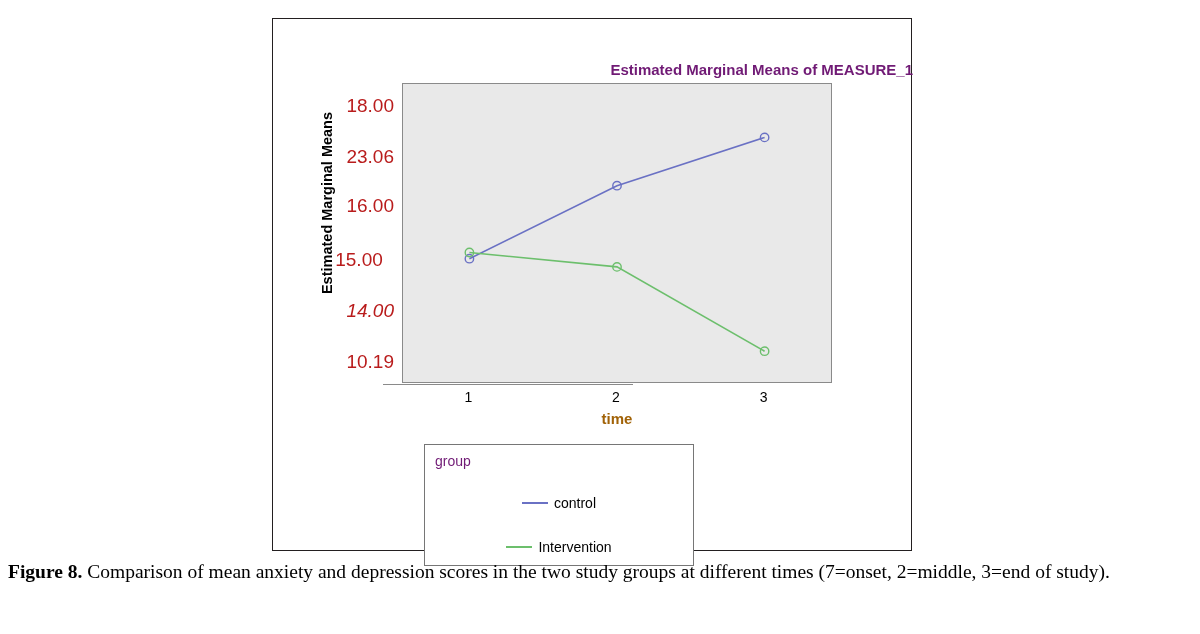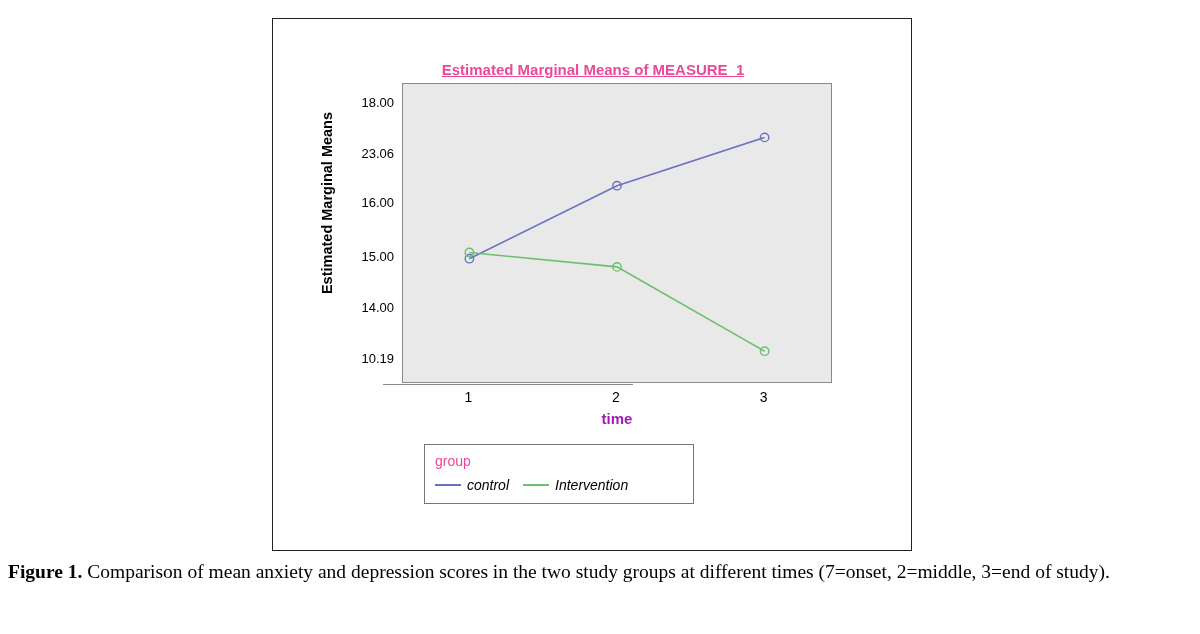--- a/index.html
+++ b/index.html
@@ -26,26 +26,25 @@
     box-sizing: border-box;
     background: #ffffff;
   }
 
   
   #chart-title {
     position: absolute;
     left: 0;
     top: 42px;
     width: 640px;
-    text-align: center;
+    text-align: right;
     font-size: 15px;
     font-weight: bold;
-    color: #ec4899;
+    color: #701a75;
     font-family: "Liberation Sans", sans-serif;
-    text-decoration: underline;
   }
 
   
   #plot-area {
     position: absolute;
     left: 129px;
     top: 64px;
     width: 430px;
     height: 300px;
     background: #e9e9e9;
@@ -70,22 +69,22 @@
     font-size: 14.5px;
     font-weight: bold;
     color: #000000;
     white-space: nowrap;
   }
   .y-tick {
     position: absolute;
     right: 0;
     width: 70px;
     text-align: right;
-    font-size: 13px;
-    color: #000000;
+    font-size: 19px;
+    color: #b91c1c;
   }
   #y-ticks {
     position: absolute;
     left: 49px;
     top: 64px;
     width: 72px;
     height: 300px;
   }
 
   
@@ -105,21 +104,21 @@
     top: 0;
   }
   #x-axis-label {
     position: absolute;
     left: 129px;
     top: 391px;
     width: 430px;
     text-align: center;
     font-size: 15px;
     font-weight: bold;
-    color: #a21caf;
+    color: #a16207;
   }
   #x-axis-line {
     position: absolute;
     left: 110px;
     top: 365px;
     width: 250px;
     height: 1px;
     background: #8a8a8a;
   }
 
@@ -129,29 +128,28 @@
     left: 151px;
     top: 425px;
     width: 270px;
     border: 1px solid #767676;
     background: #ffffff;
     box-sizing: border-box;
     padding: 8px 10px 10px 10px;
   }
   #legend-title {
     font-size: 14px;
-    color: #ec4899;
-    margin-bottom: 8px;
+    color: #701a75;
+    margin-bottom: 26px;
   }
   #legend-entries {
     display: flex;
-    flex-direction: row;
+    flex-direction: column;
     align-items: center;
-    gap: 14px;
-    font-style: italic;
+    gap: 28px;
   }
   .legend-entry {
     display: flex;
     flex-direction: row;
     align-items: center;
     gap: 6px;
   }
   .legend-swatch {
     display: inline-block;
     width: 26px;
@@ -184,22 +182,22 @@
 <div id="figure-frame">
 
   <div id="chart-title">Estimated Marginal Means of MEASURE_1</div>
 
   <div id="y-axis-label">Estimated Marginal Means</div>
 
   <div id="y-ticks">
     <div class="y-tick" style="top: 11.5517px;">18.00</div>
     <div class="y-tick" style="top: 62.931px;">23.06</div>
     <div class="y-tick" style="top: 112px;">16.00</div>
-    <div class="y-tick" style="top: 165.69px;">15.00</div>
-    <div class="y-tick" style="top: 217.069px;">14.00</div>
+    <div class="y-tick" style="top: 165.69px; text-align: center;">15.00</div>
+    <div class="y-tick" style="top: 217.069px; font-style: italic;">14.00</div>
     <div class="y-tick" style="top: 268.448px;">10.19</div>
   </div>
 
   <div id="plot-area">
     <svg id="plot-svg" width="428" height="298" viewBox="0 0 428 298">
         <polyline points="66.4,174.7 214.0,101.7 361.6,53.4" fill="none" stroke="#6a71c4" stroke-width="1.6"></polyline>
         <circle cx="66.4" cy="174.7" r="4.2" fill="none" stroke="#6a71c4" stroke-width="1.4"></circle>
         <circle cx="214.0" cy="101.7" r="4.2" fill="none" stroke="#6a71c4" stroke-width="1.4"></circle>
         <circle cx="361.6" cy="53.4" r="4.2" fill="none" stroke="#6a71c4" stroke-width="1.4"></circle>
         <polyline points="66.4,168.5 214.0,182.9 361.6,267.2" fill="none" stroke="#6cbf6c" stroke-width="1.6"></polyline>
@@ -229,15 +227,15 @@
       <div class="legend-entry">
         <span class="legend-swatch" style="background:#6cbf6c"></span>
         <span class="legend-label">Intervention</span>
       </div>
     </div>
   </div>
 
 </div>
 
 <div id="caption">
-  <span id="caption-label">Figure 1.</span>
+  <span id="caption-label">Figure 8.</span>
   <span>Comparison of mean anxiety and depression scores in the two study groups at different times (7=onset, 2=middle, 3=end of study).</span>
 </div>
 
 </body></html>

